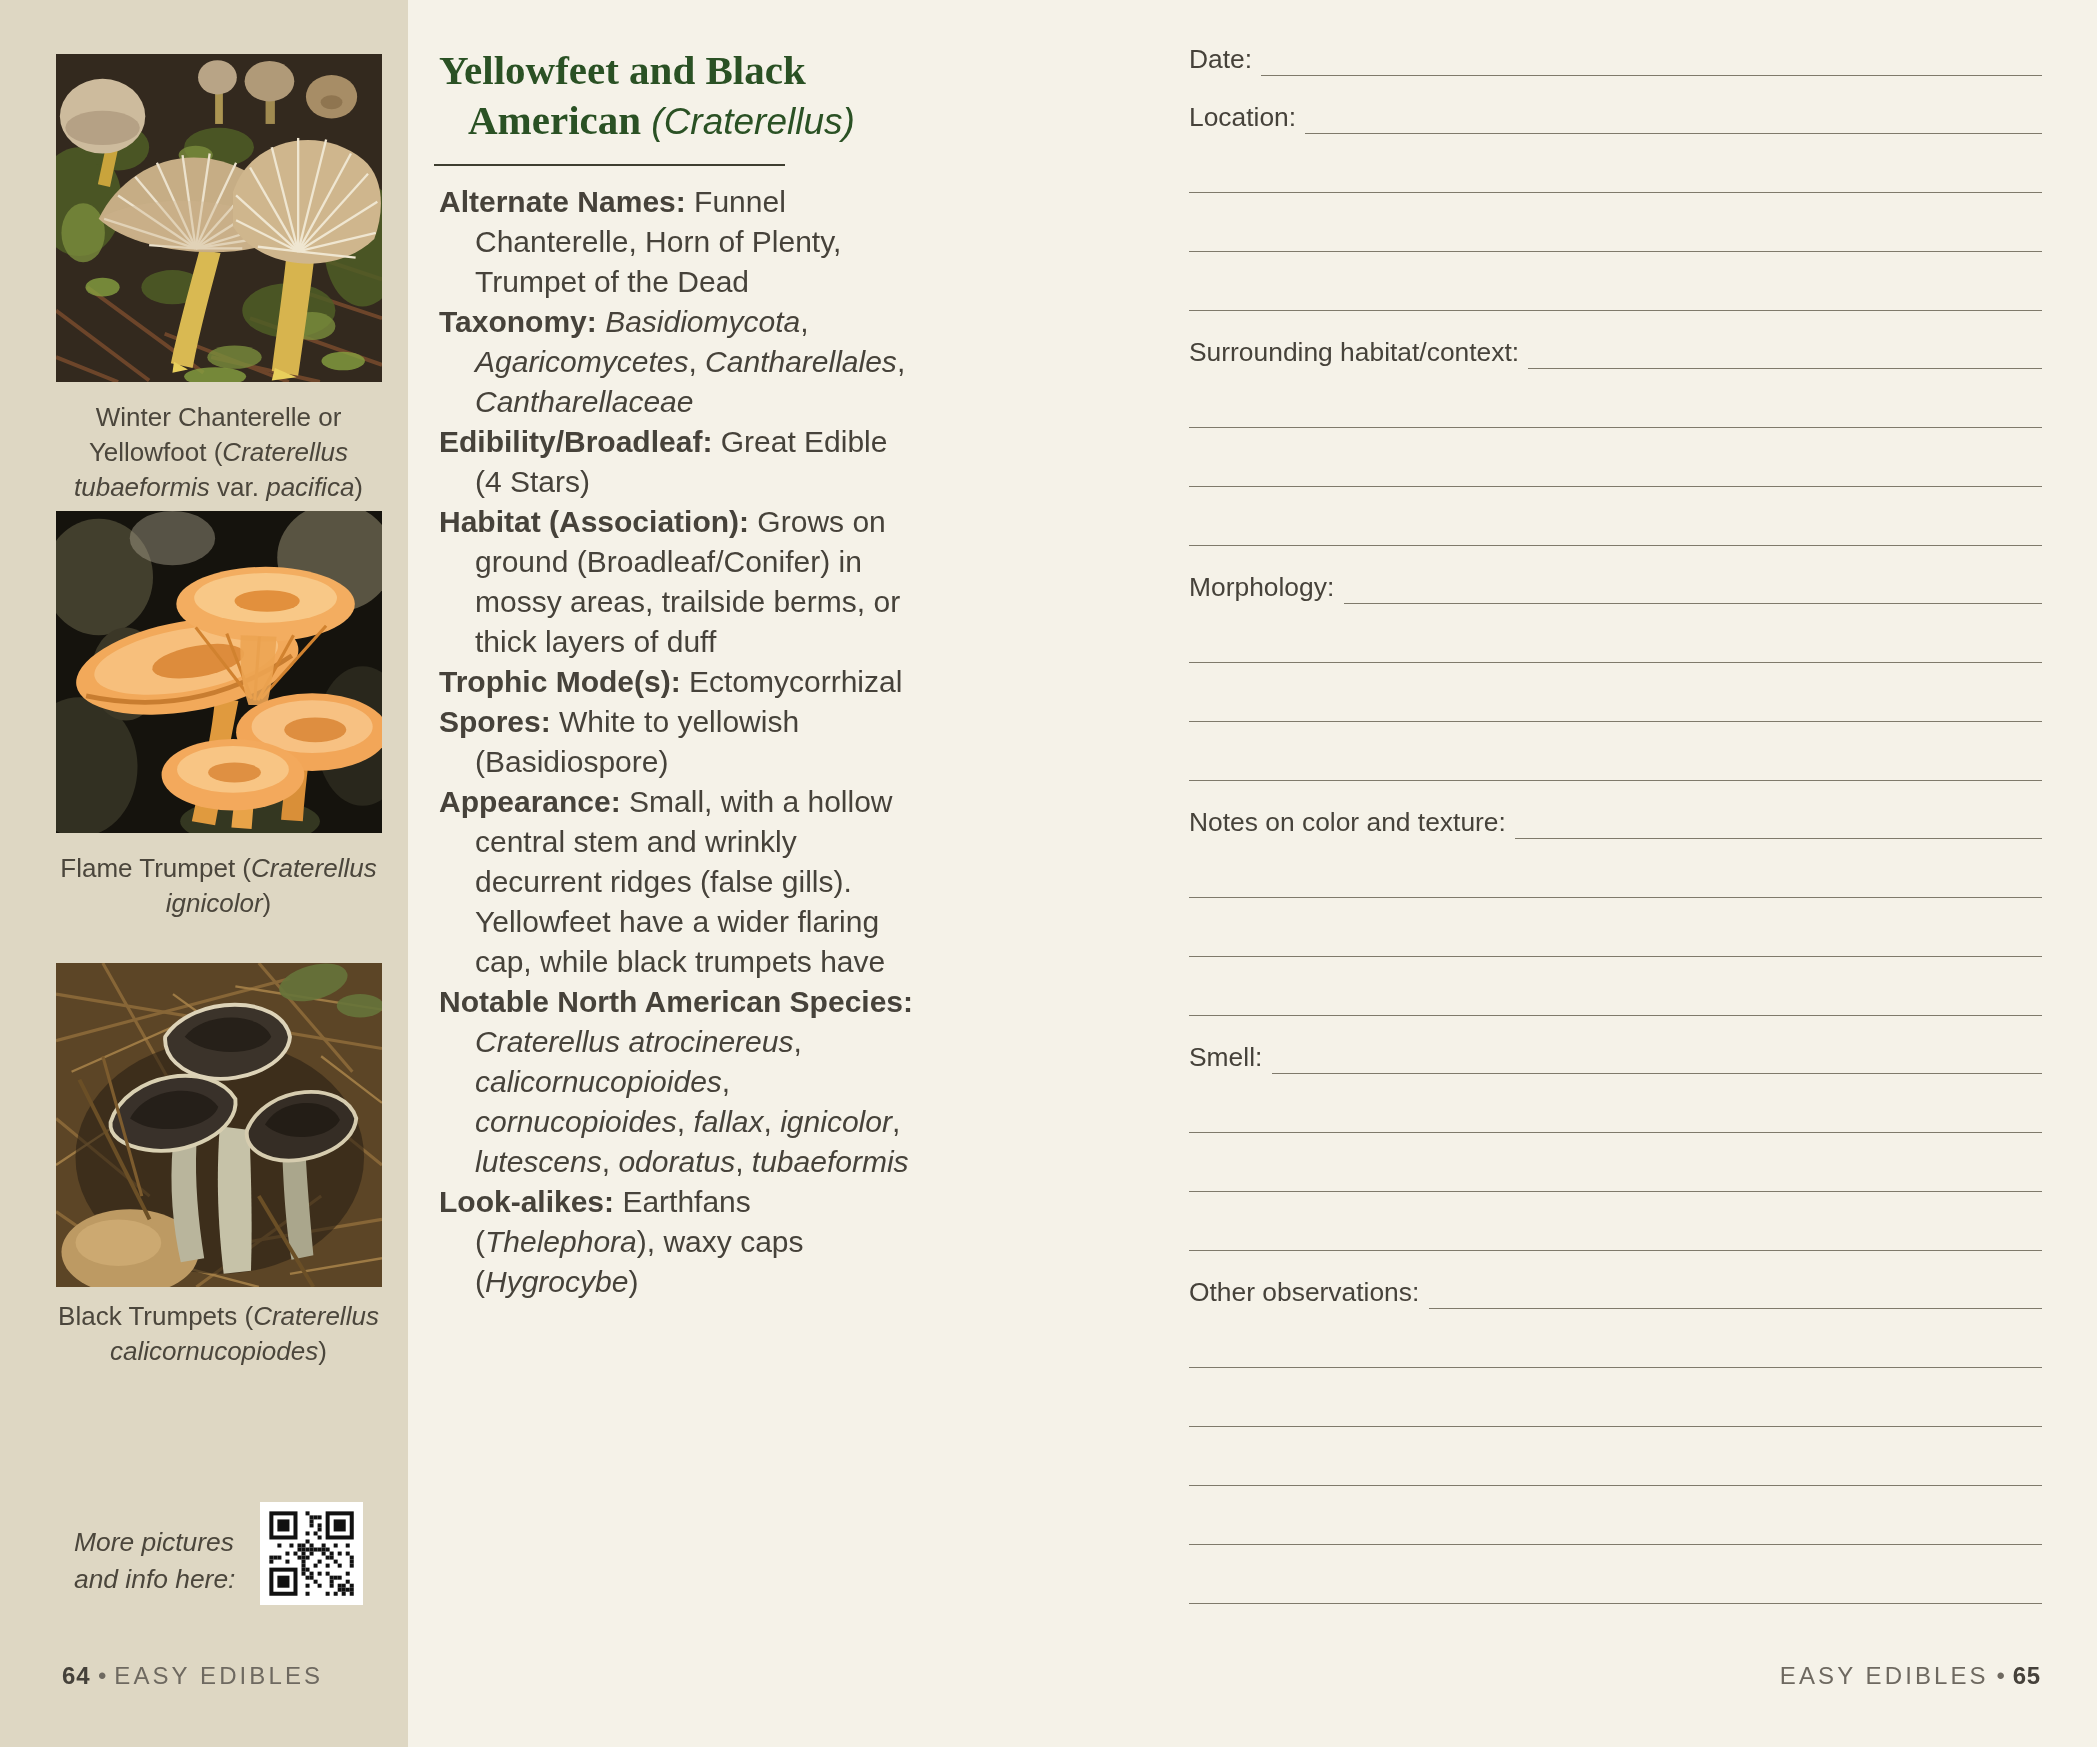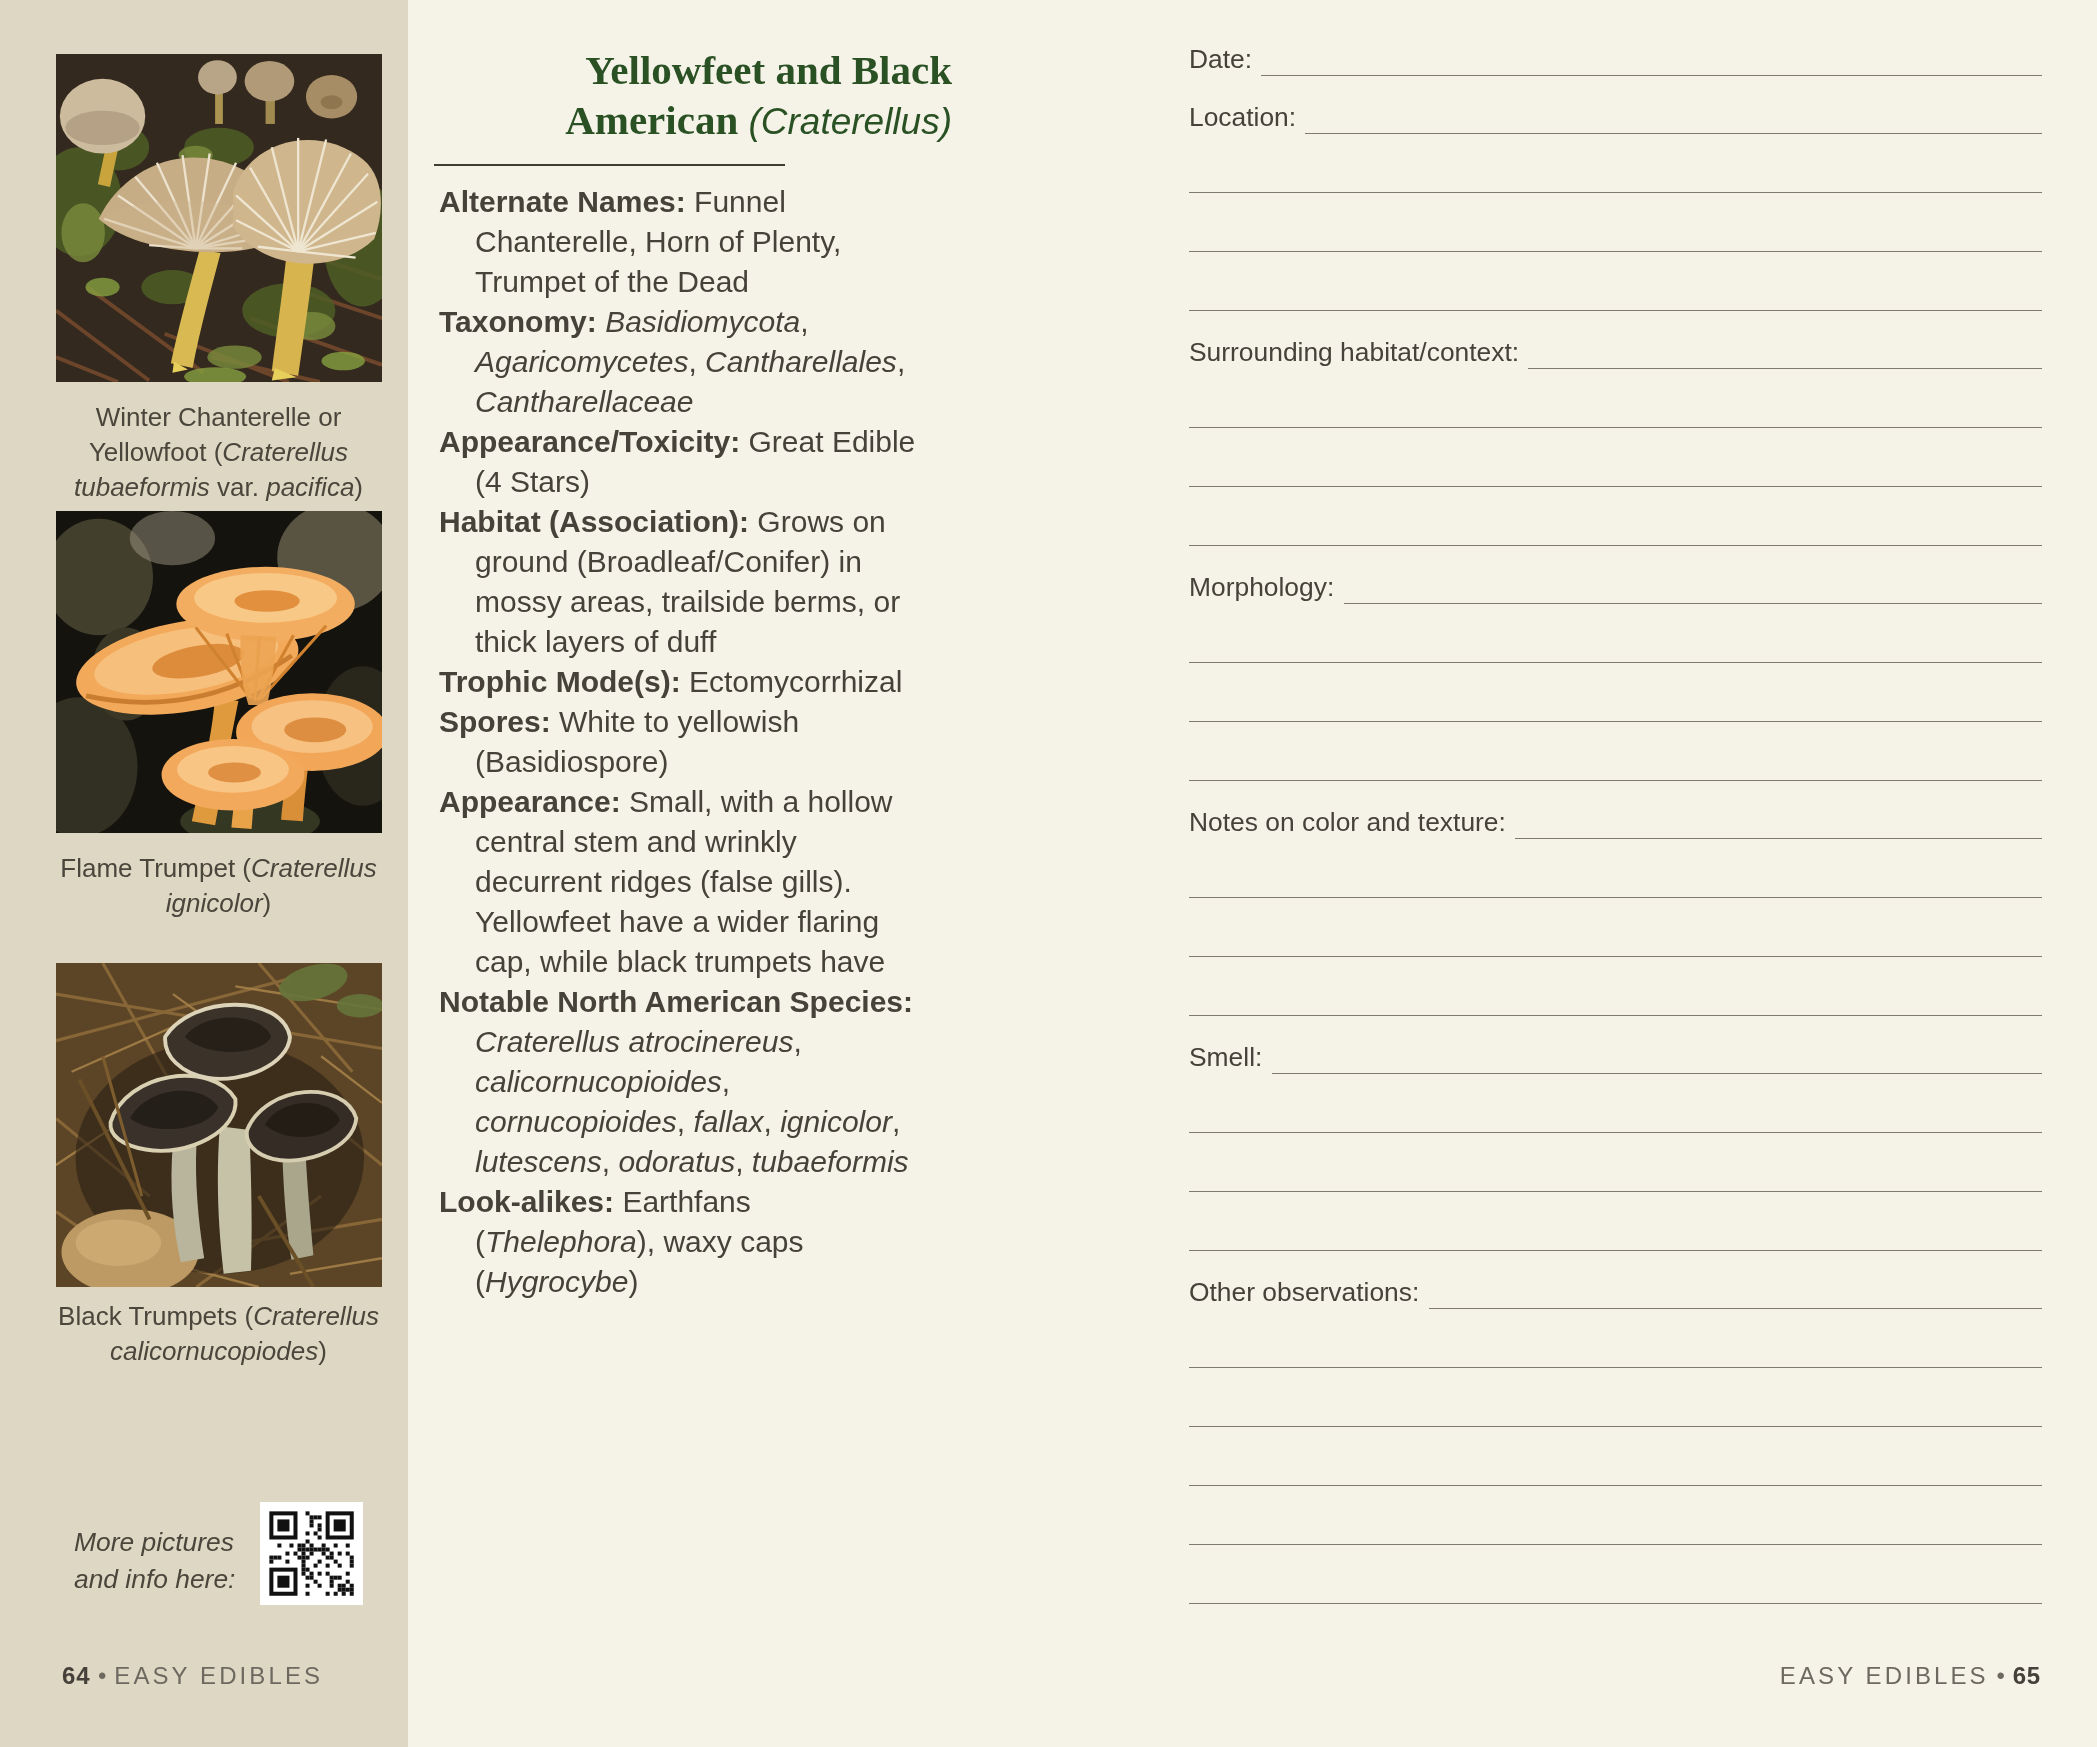--- a/index.html
+++ b/index.html
@@ -27,21 +27,21 @@
   #qr{position:absolute;left:260px;top:1502px;width:103px;height:103px;background:#ffffff;}
   #qr svg{display:block;width:100%;height:100%;}
   .footer{position:absolute;top:1662px;font-size:24px;color:var(--muted);letter-spacing:3.1px;}
   .footer .pagenum{font-weight:700;color:#45413a;letter-spacing:0.8px;}
   .footer .sep{color:var(--muted);padding:0 7.8px;letter-spacing:0;}
   #footer-left{left:62px;}
   #footer-right{right:56px;}
   
   #article{position:absolute;left:439px;top:45px;width:513px;}
   #title{margin:0;font-family:"Liberation Serif",serif;font-weight:700;
-         font-size:41px;line-height:50px;color:var(--green);text-align:right;}
+         font-size:41px;line-height:50px;color:var(--green);}
   #title .t2{display:block;padding-left:29px;}
   #title em{font-family:"Liberation Sans",sans-serif;font-weight:400;
             font-style:italic;font-size:37px;}
   #title-rule{width:351px;height:2.3px;background:var(--title-rule);margin:17px 0 0 -5.4px;}
   #entries{margin-top:15.5px;font-size:30px;line-height:40px;color:var(--ink);}
   .tline{white-space:nowrap;}
   .tline.cont{padding-left:36px;}
   
   #journal{position:absolute;left:1189px;top:18px;width:853px;}
   .jrow{display:flex;align-items:flex-end;height:58px;}
@@ -368,21 +368,21 @@
           <div class="tline"><span class="b">Alternate Names:</span><span> Funnel</span></div>
           <div class="tline cont"><span>Chanterelle, Horn of Plenty,</span></div>
           <div class="tline cont"><span>Trumpet of the Dead</span></div>
         </div>
         <div class="entry">
           <div class="tline"><span class="b">Taxonomy:</span><span> </span><span class="i">Basidiomycota</span><span>,</span></div>
           <div class="tline cont"><span class="i">Agaricomycetes</span><span>, </span><span class="i">Cantharellales</span><span>,</span></div>
           <div class="tline cont"><span class="i">Cantharellaceae</span></div>
         </div>
         <div class="entry">
-          <div class="tline"><span class="b">Appearance/Toxicity:</span><span> Great Edible</span></div>
+          <div class="tline"><span class="b">Edibility/Broadleaf:</span><span> Great Edible</span></div>
           <div class="tline cont"><span>(4 Stars)</span></div>
         </div>
         <div class="entry">
           <div class="tline"><span class="b">Habitat (Association):</span><span> Grows on</span></div>
           <div class="tline cont"><span>ground (Broadleaf/Conifer) in</span></div>
           <div class="tline cont"><span>mossy areas, trailside berms, or</span></div>
           <div class="tline cont"><span>thick layers of duff</span></div>
         </div>
         <div class="entry">
           <div class="tline"><span class="b">Trophic Mode(s):</span><span> Ectomycorrhizal</span></div>

